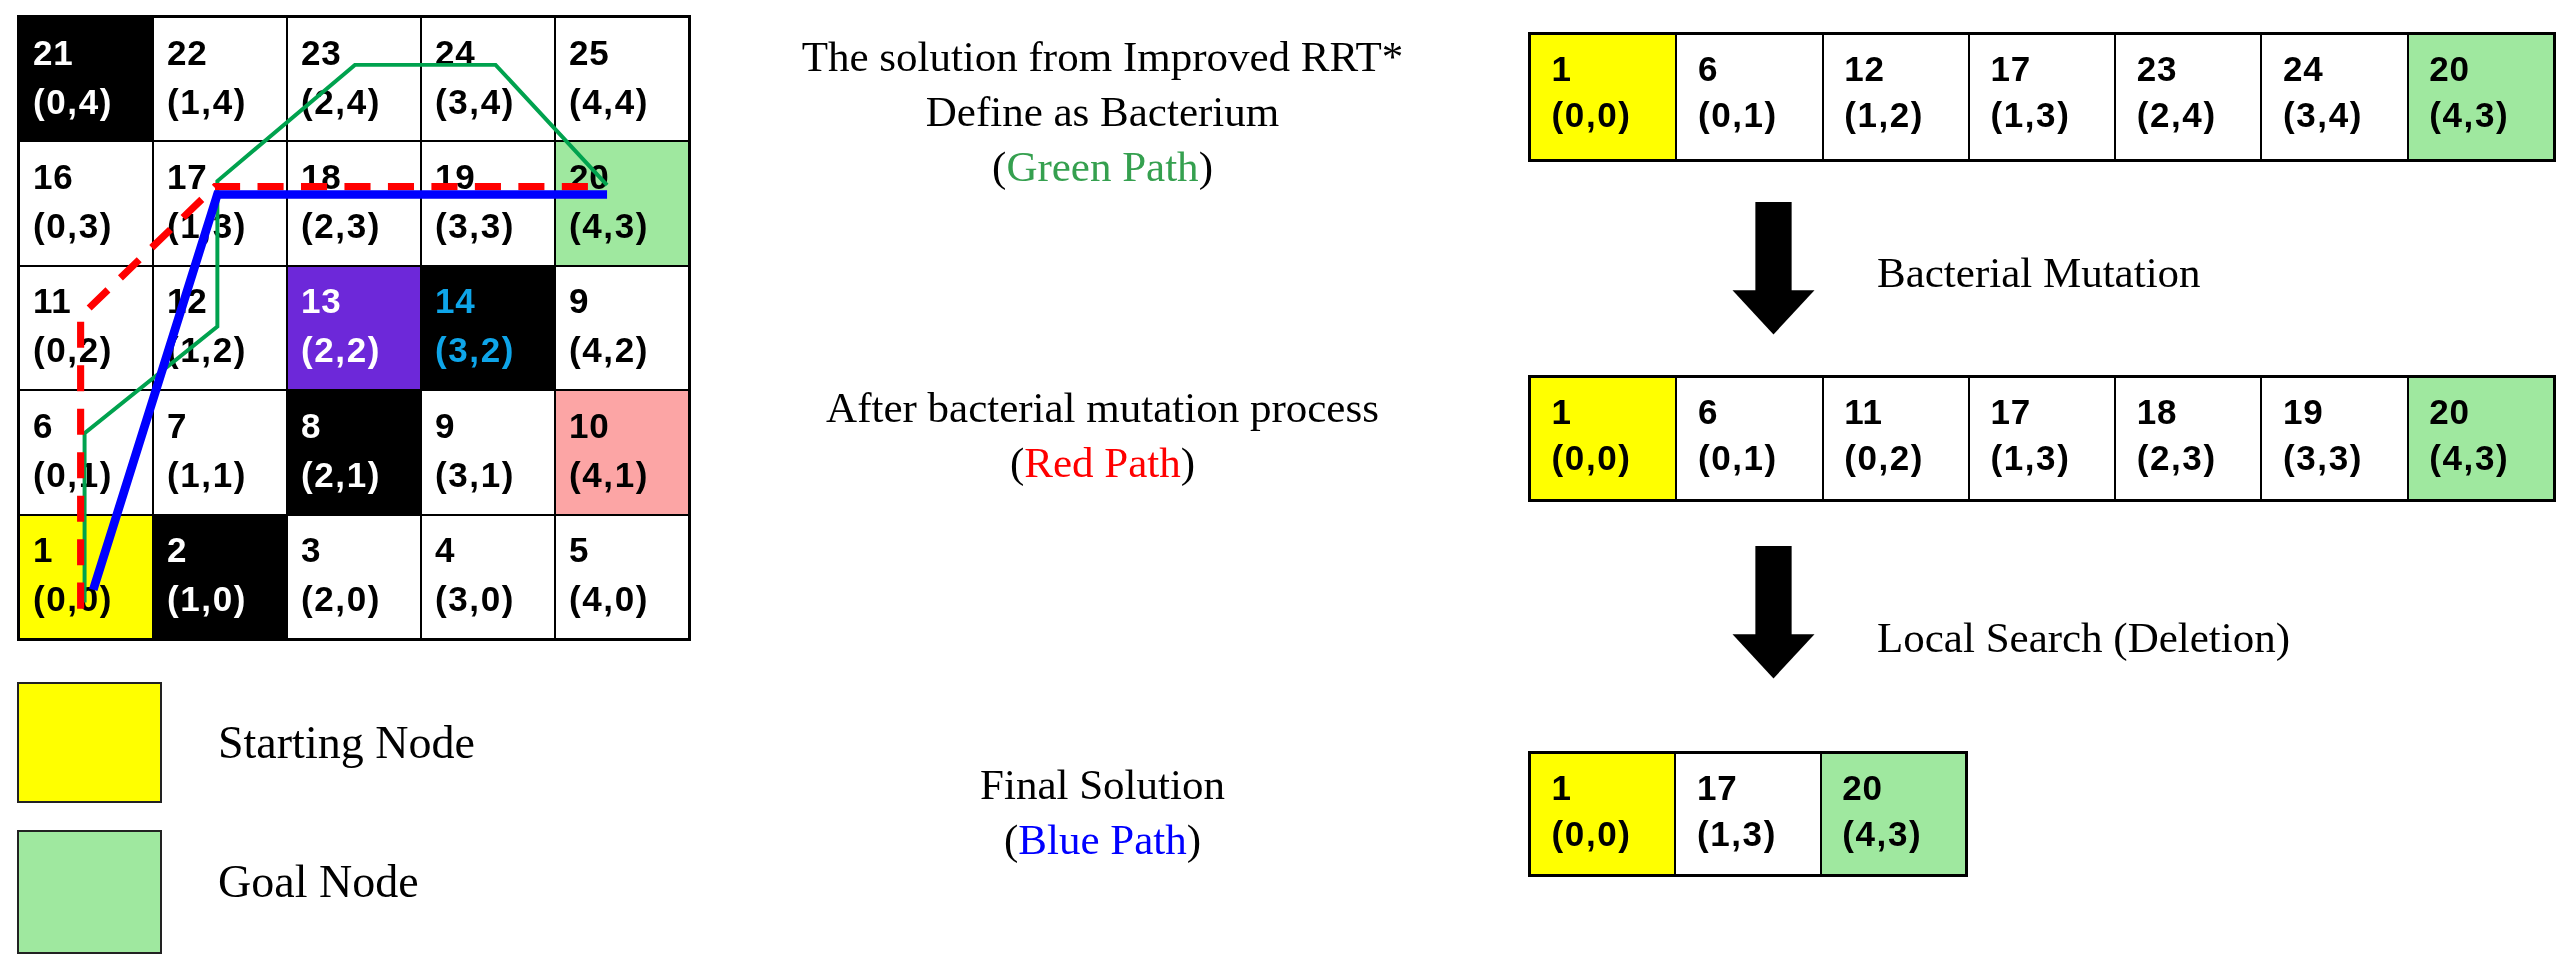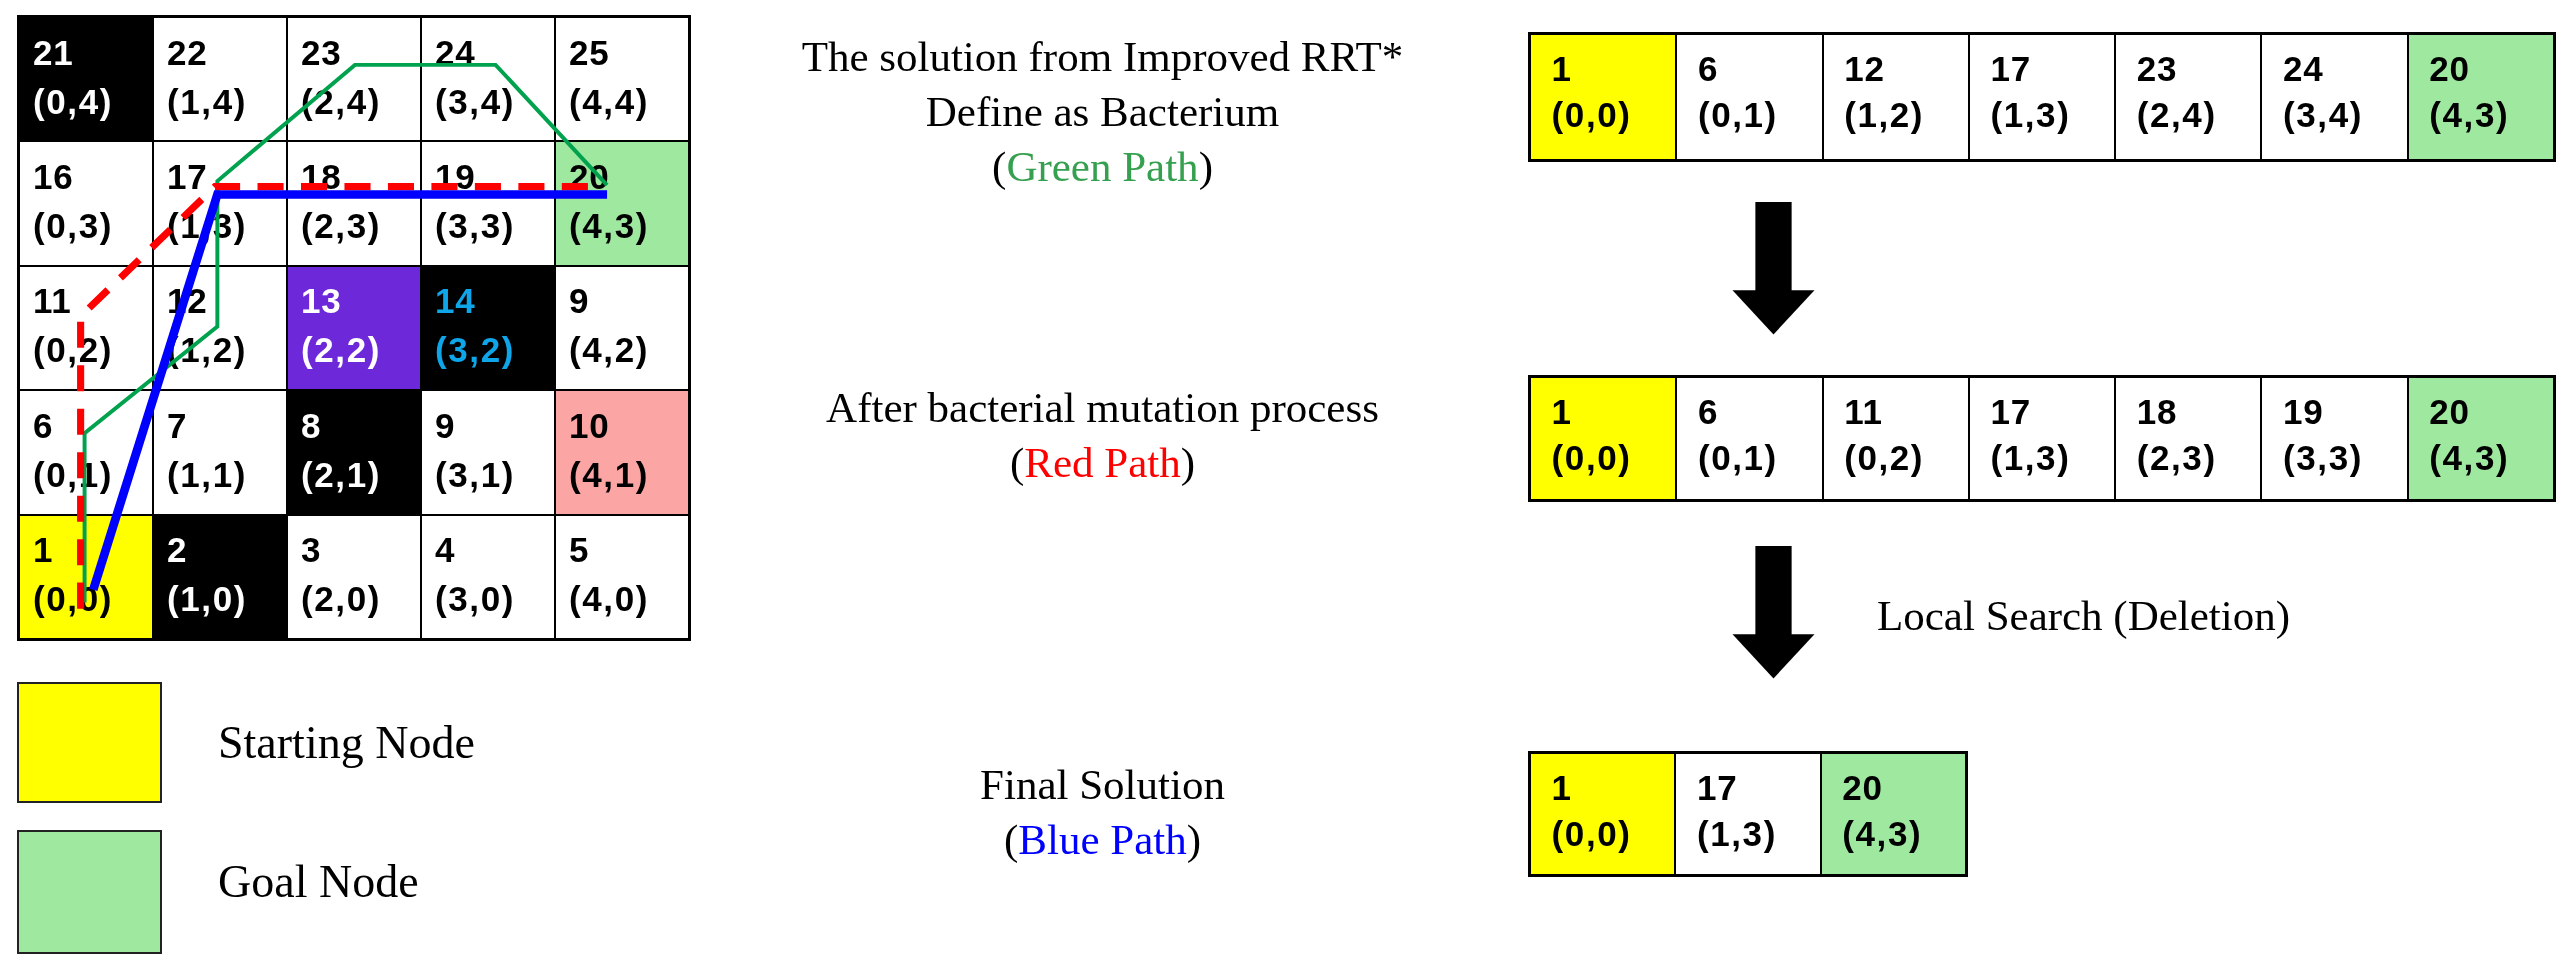--- a/index.html
+++ b/index.html
@@ -257,21 +257,22 @@
       <rect x="37" y="0" width="46" height="114" fill="#000"></rect>
       <polygon points="8,112 112,112 60,168" fill="#000"></polygon>
     </svg>
   </div>
   <div class="arrow" style="top:546px">
     <svg viewBox="0 0 120 170" width="95" height="134" xmlns="http://www.w3.org/2000/svg">
       <rect x="37" y="0" width="46" height="114" fill="#000"></rect>
       <polygon points="8,112 112,112 60,168" fill="#000"></polygon>
     </svg>
   </div>
-  <div class="arrowlabel" style="top:590px">Local Search (Deletion)</div>
+  <div class="arrowlabel" style="top:247px">Bacterial Mutation</div>
+  <div class="arrowlabel" style="top:612px">Local Search (Deletion)</div>
 
   <div class="legendbox" style="top: 682px; height: 121px; background: rgb(255, 255, 0);"></div>
   <div class="legendbox" style="top: 830px; height: 124px; background: rgb(159, 232, 159);"></div>
   <div class="legendlabel" style="top:715px">Starting Node</div>
   <div class="legendlabel" style="top:854px">Goal Node</div>
 
 </div>
 
 
 </body></html>

